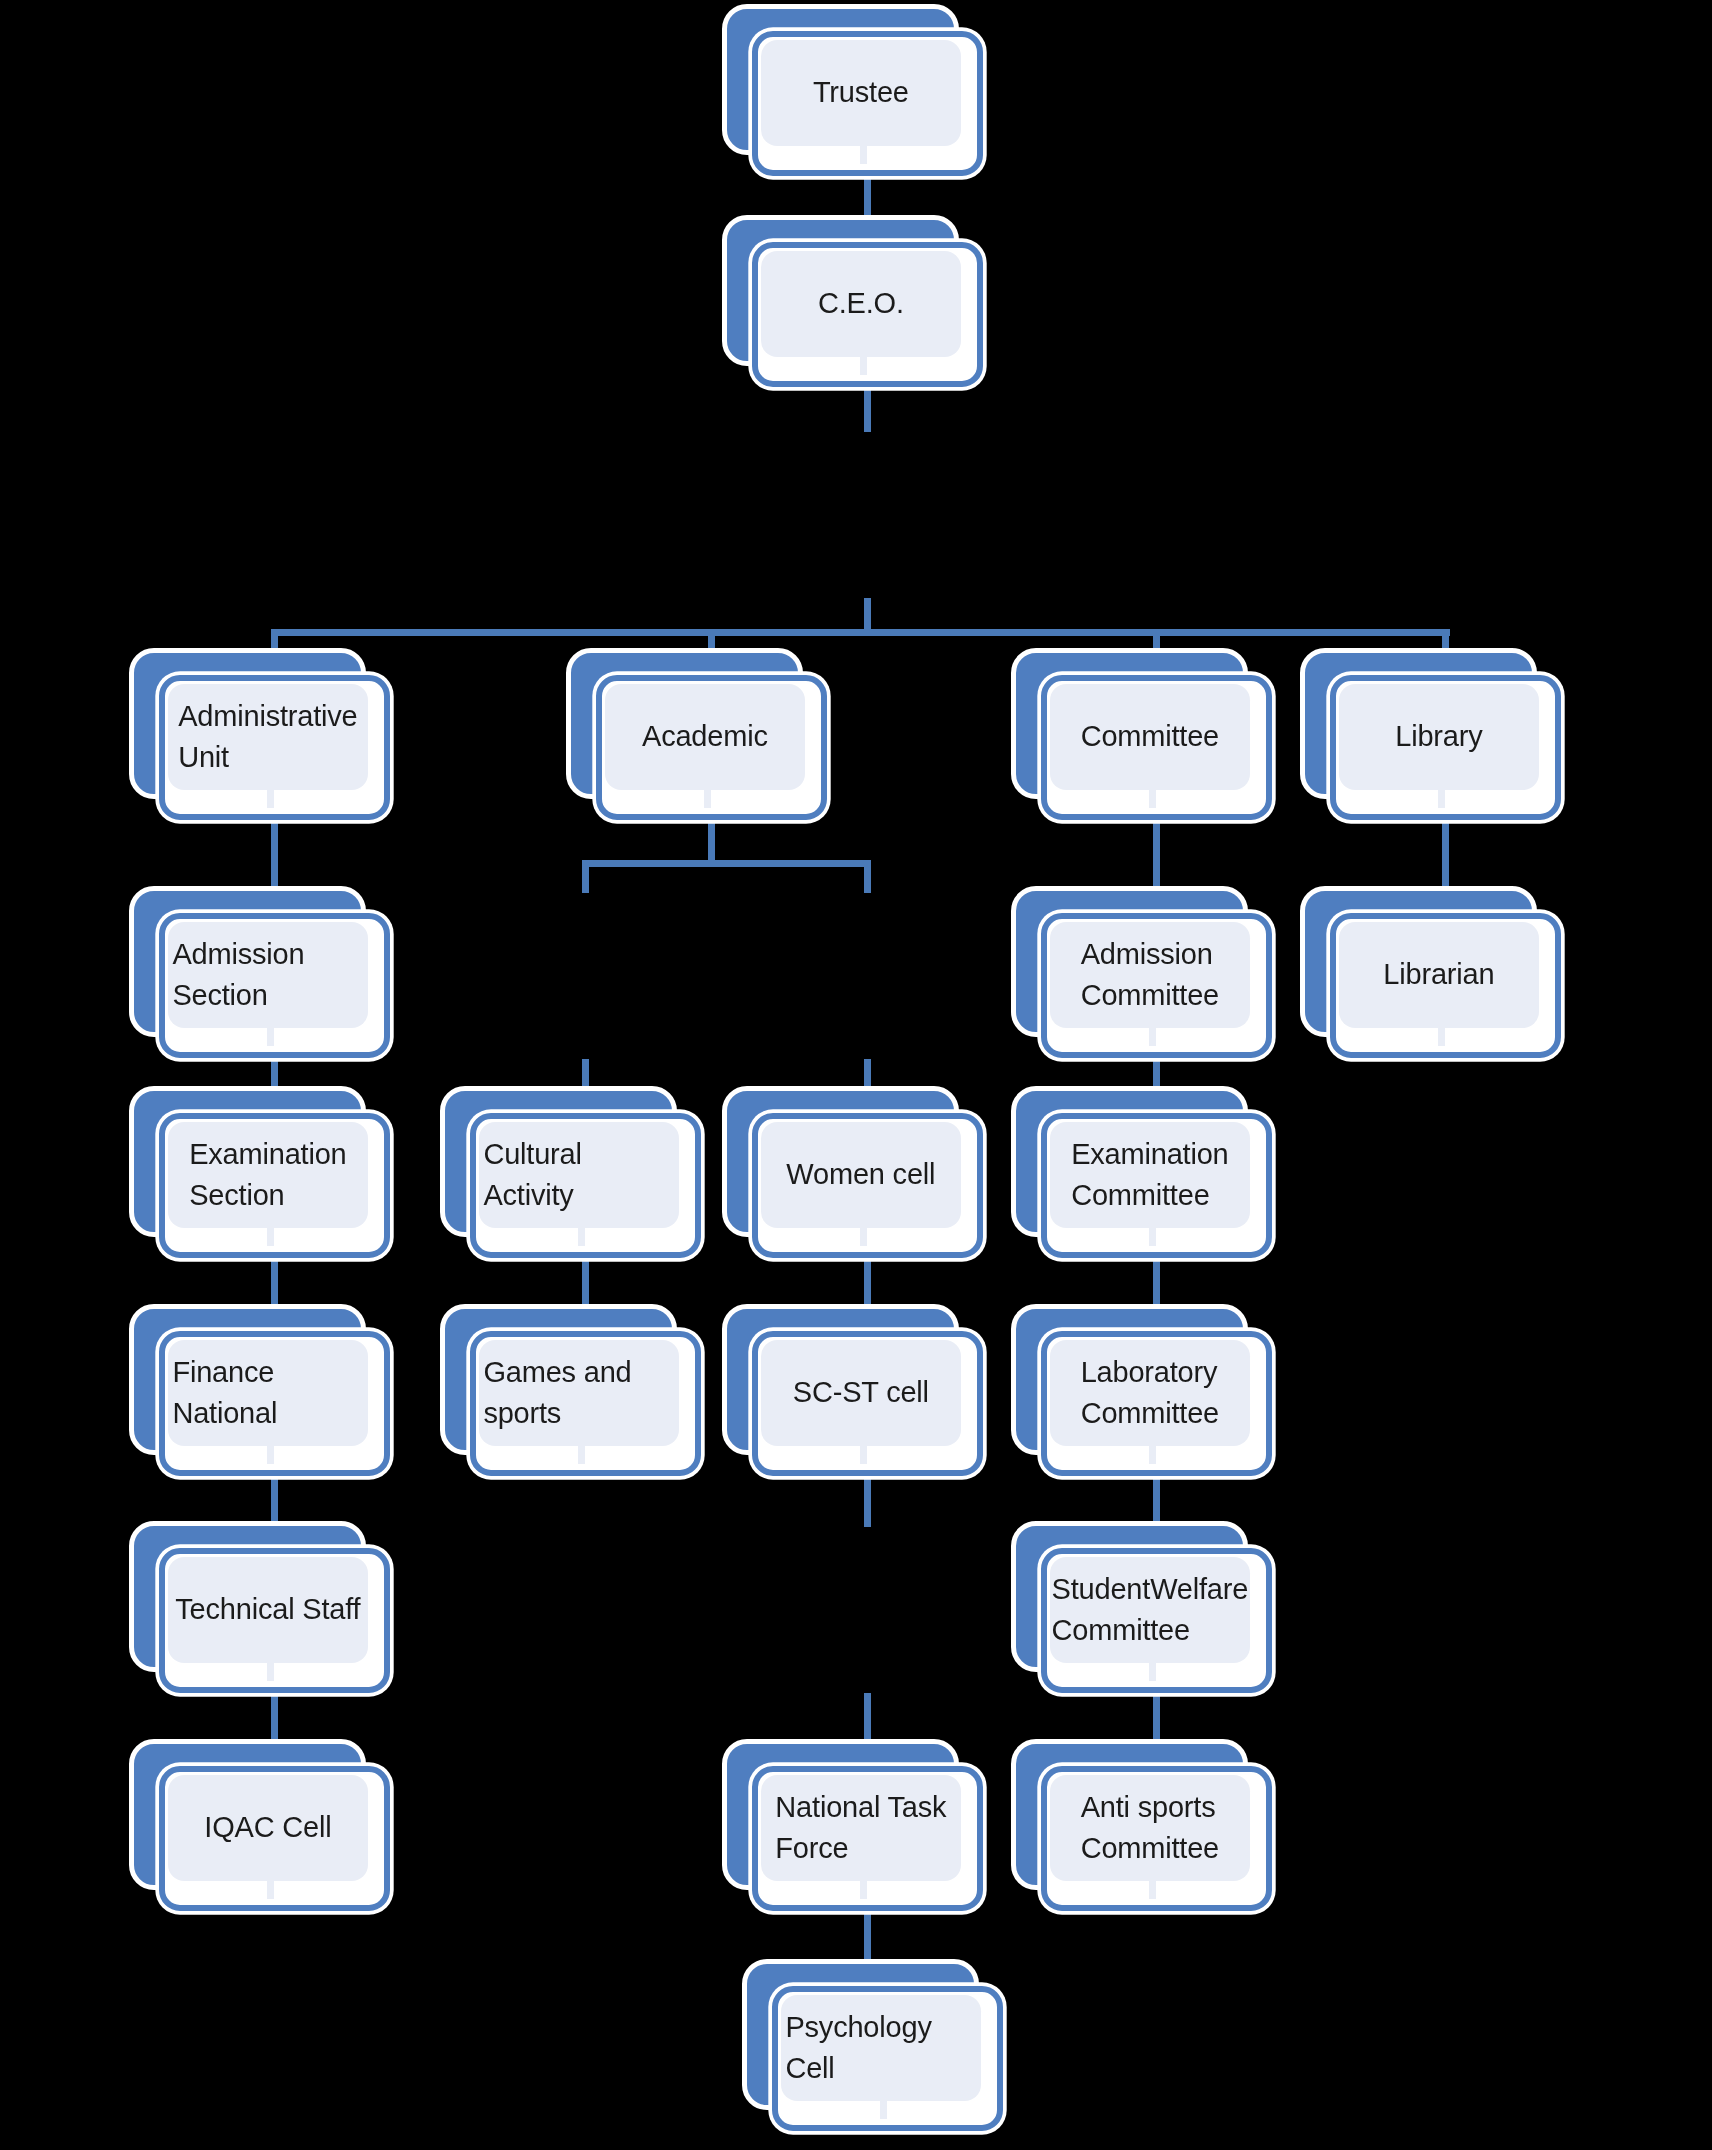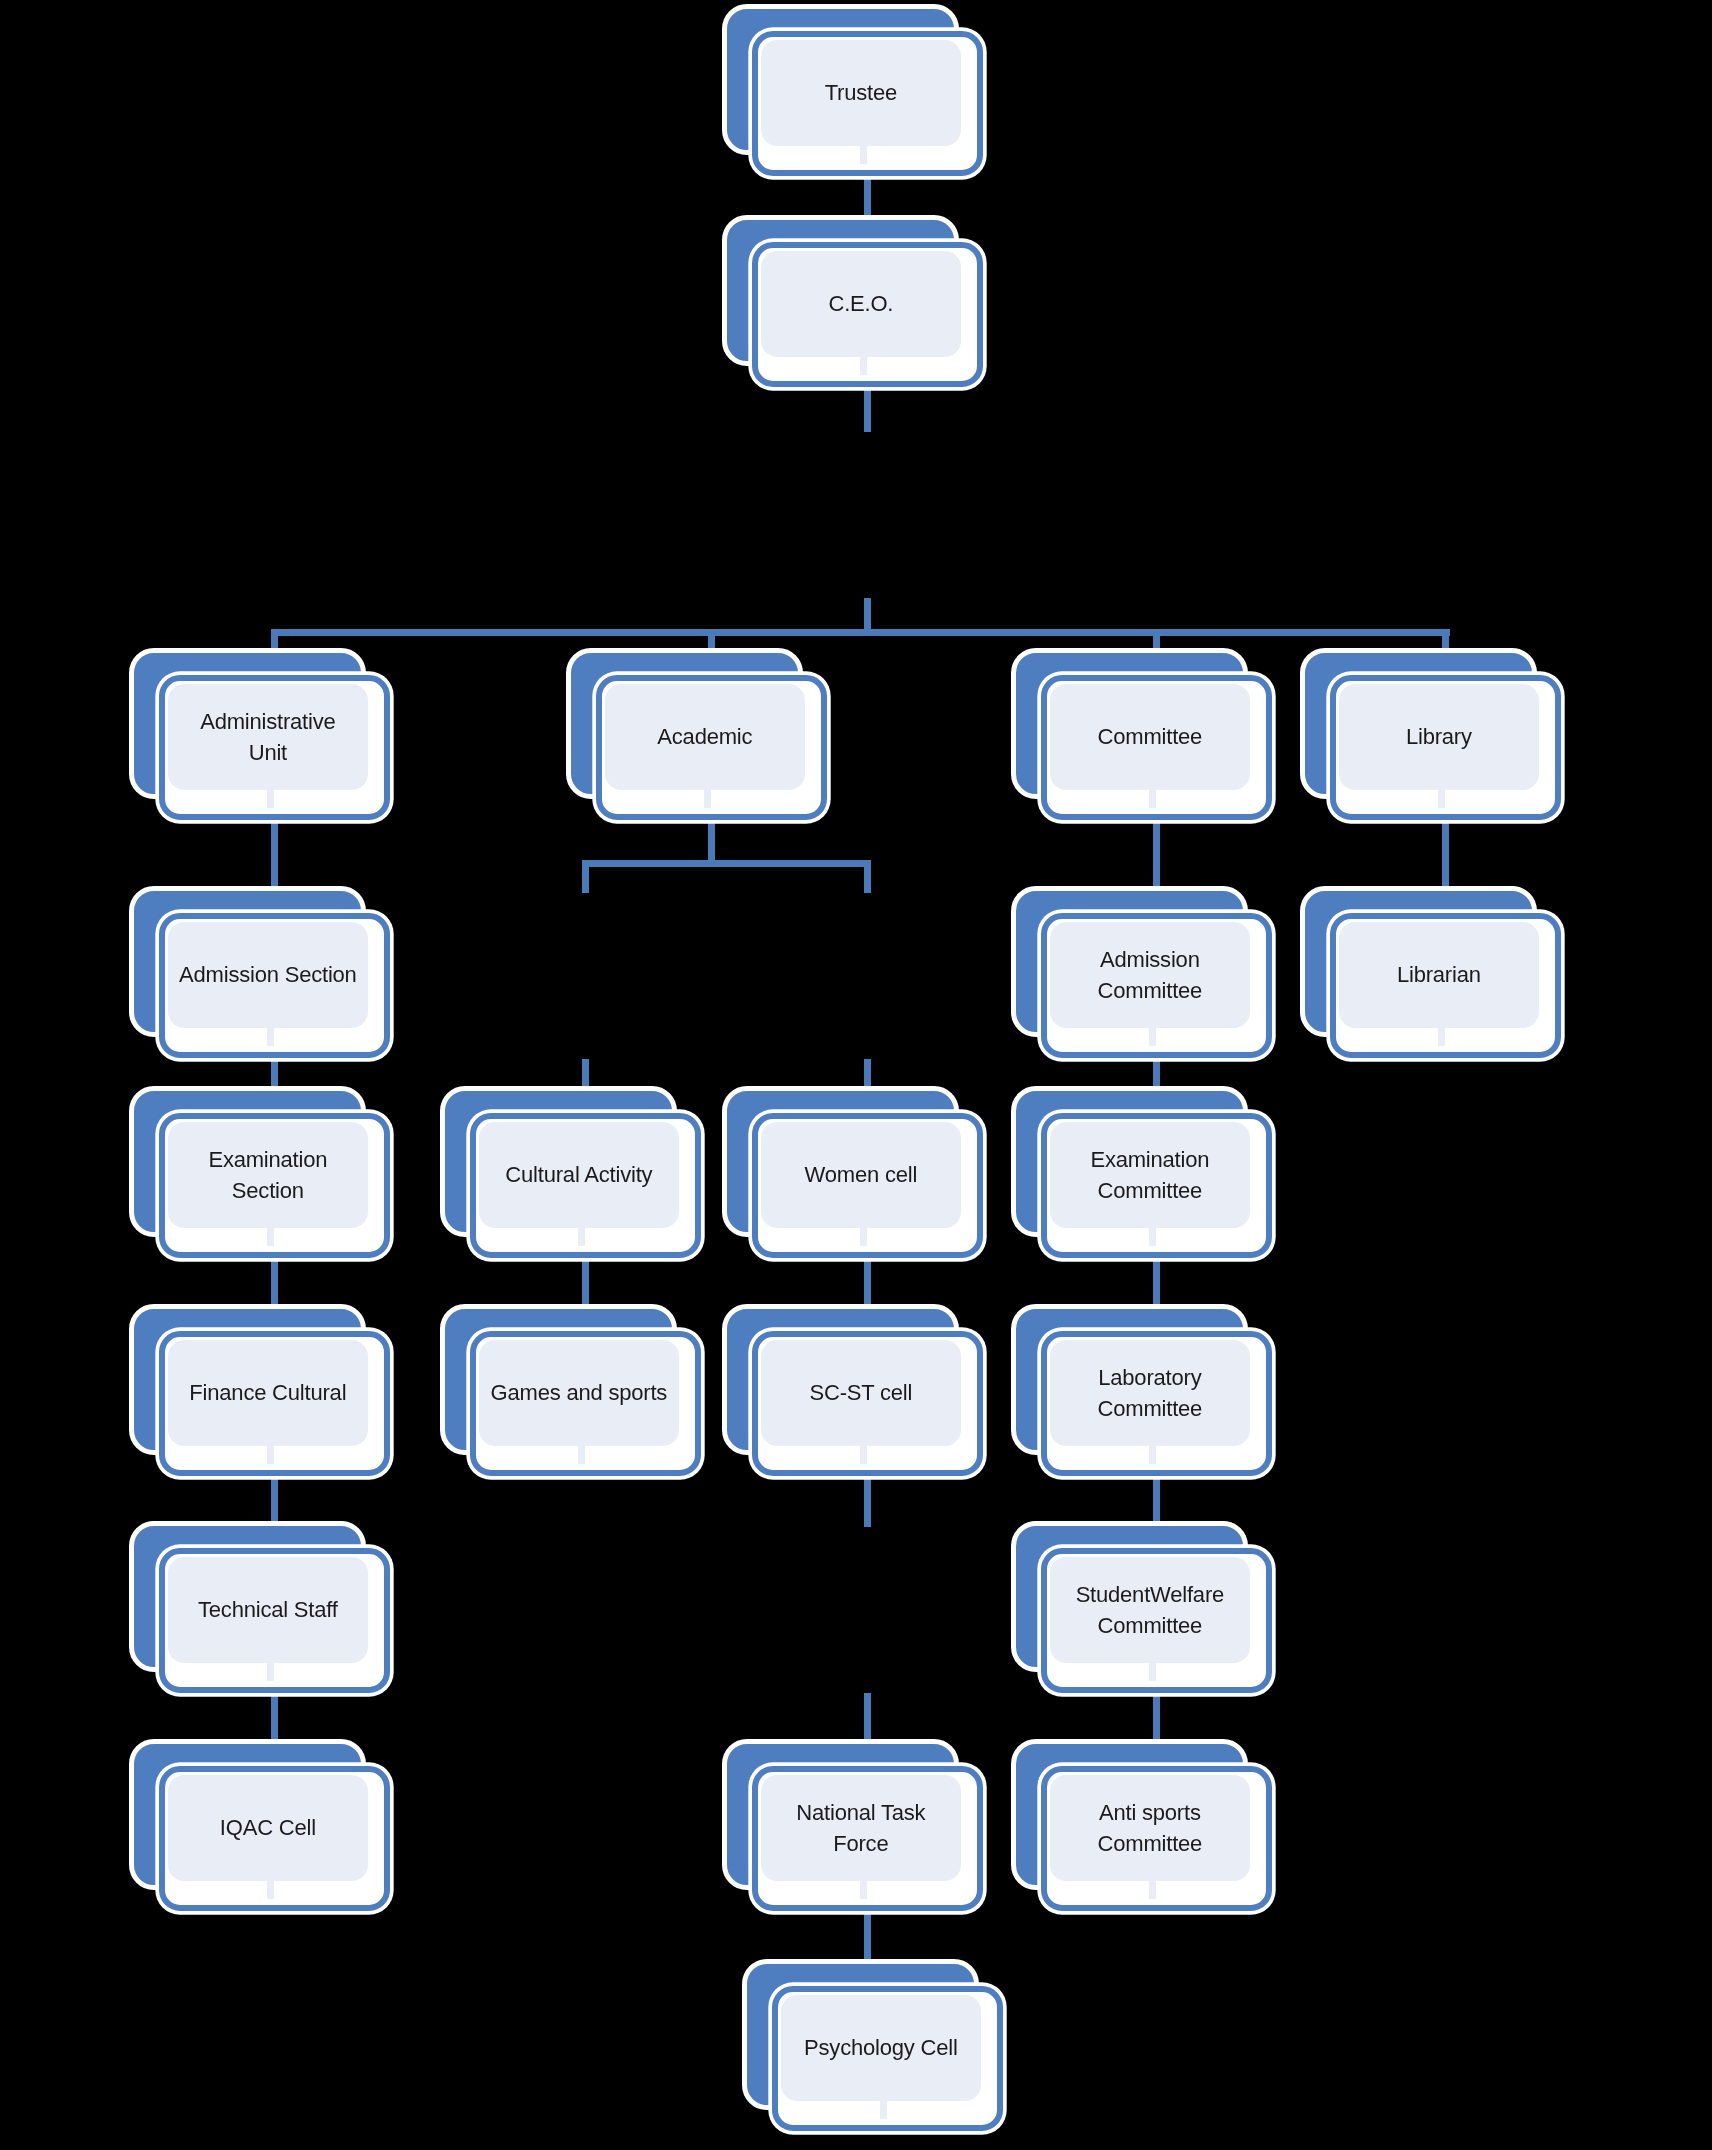--- a/index.html
+++ b/index.html
@@ -12,21 +12,21 @@
   
   .node{position:absolute;width:231px;height:145px;}
   .back{position:absolute;left:-30px;top:-27.4px;width:237px;height:151px;
         box-sizing:border-box;background:#4f7ec0;border:5.2px solid #ffffff;border-radius:25px;}
   .front{position:absolute;inset:0;box-sizing:border-box;background:#ffffff;
          border:6px solid #4f7ec0;border-radius:21px;box-shadow:0 0 0 3.7px #ffffff;}
   .front::after{content:"";position:absolute;left:102px;bottom:6px;width:7.4px;height:21px;
          background:#e9edf6;}
   .panel{position:absolute;left:3px;top:3px;right:16.3px;bottom:24px;background:#e9edf6;
          border-radius:16.3px;display:flex;align-items:center;justify-content:center;}
-  .label{white-space:pre-line;text-align:center;color:#1b1b1b;font-size:22px;
+  .label{white-space:pre-line;text-align:left;color:#1b1b1b;font-size:29px;
          line-height:1.42;letter-spacing:-0.2px;padding:0 4.4px;}
 </style>
 </head>
 <body>
 
 <div class="canvas">
 
   <div class="hline" style="left:271px;top:629px;width:1179px"></div>
   <div class="hline" style="left:582px;top:860px;width:289px"></div>
 
@@ -185,21 +185,21 @@
         <span class="label">Examination
 Committee</span>
       </div>
     </div>
   </div>
 
   <div class="node" style="left:159px;top:1331px">
     <div class="back"></div>
     <div class="front">
       <div class="panel">
-        <span class="label">Finance Cultural</span>
+        <span class="label">Finance National</span>
       </div>
     </div>
   </div>
 
   <div class="node" style="left:470px;top:1331px">
     <div class="back"></div>
     <div class="front">
       <div class="panel">
         <span class="label">Games and sports</span>
       </div>

